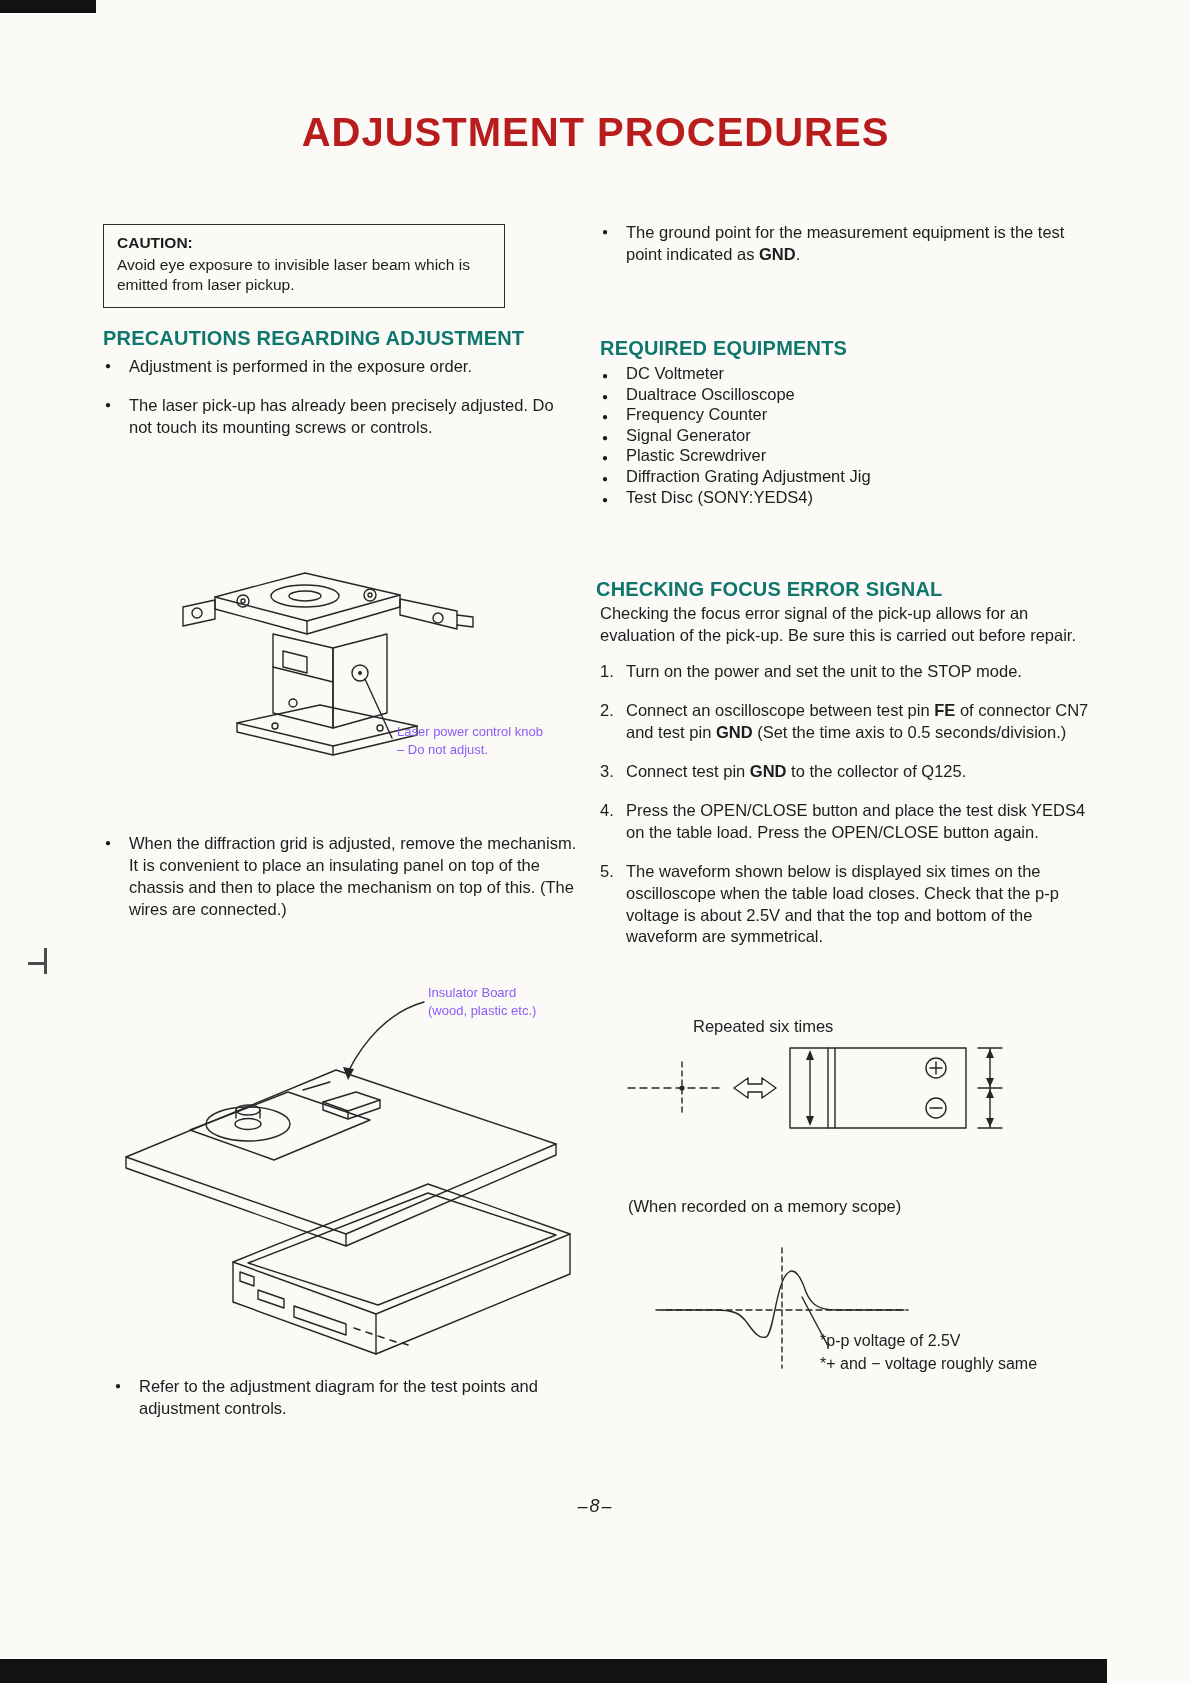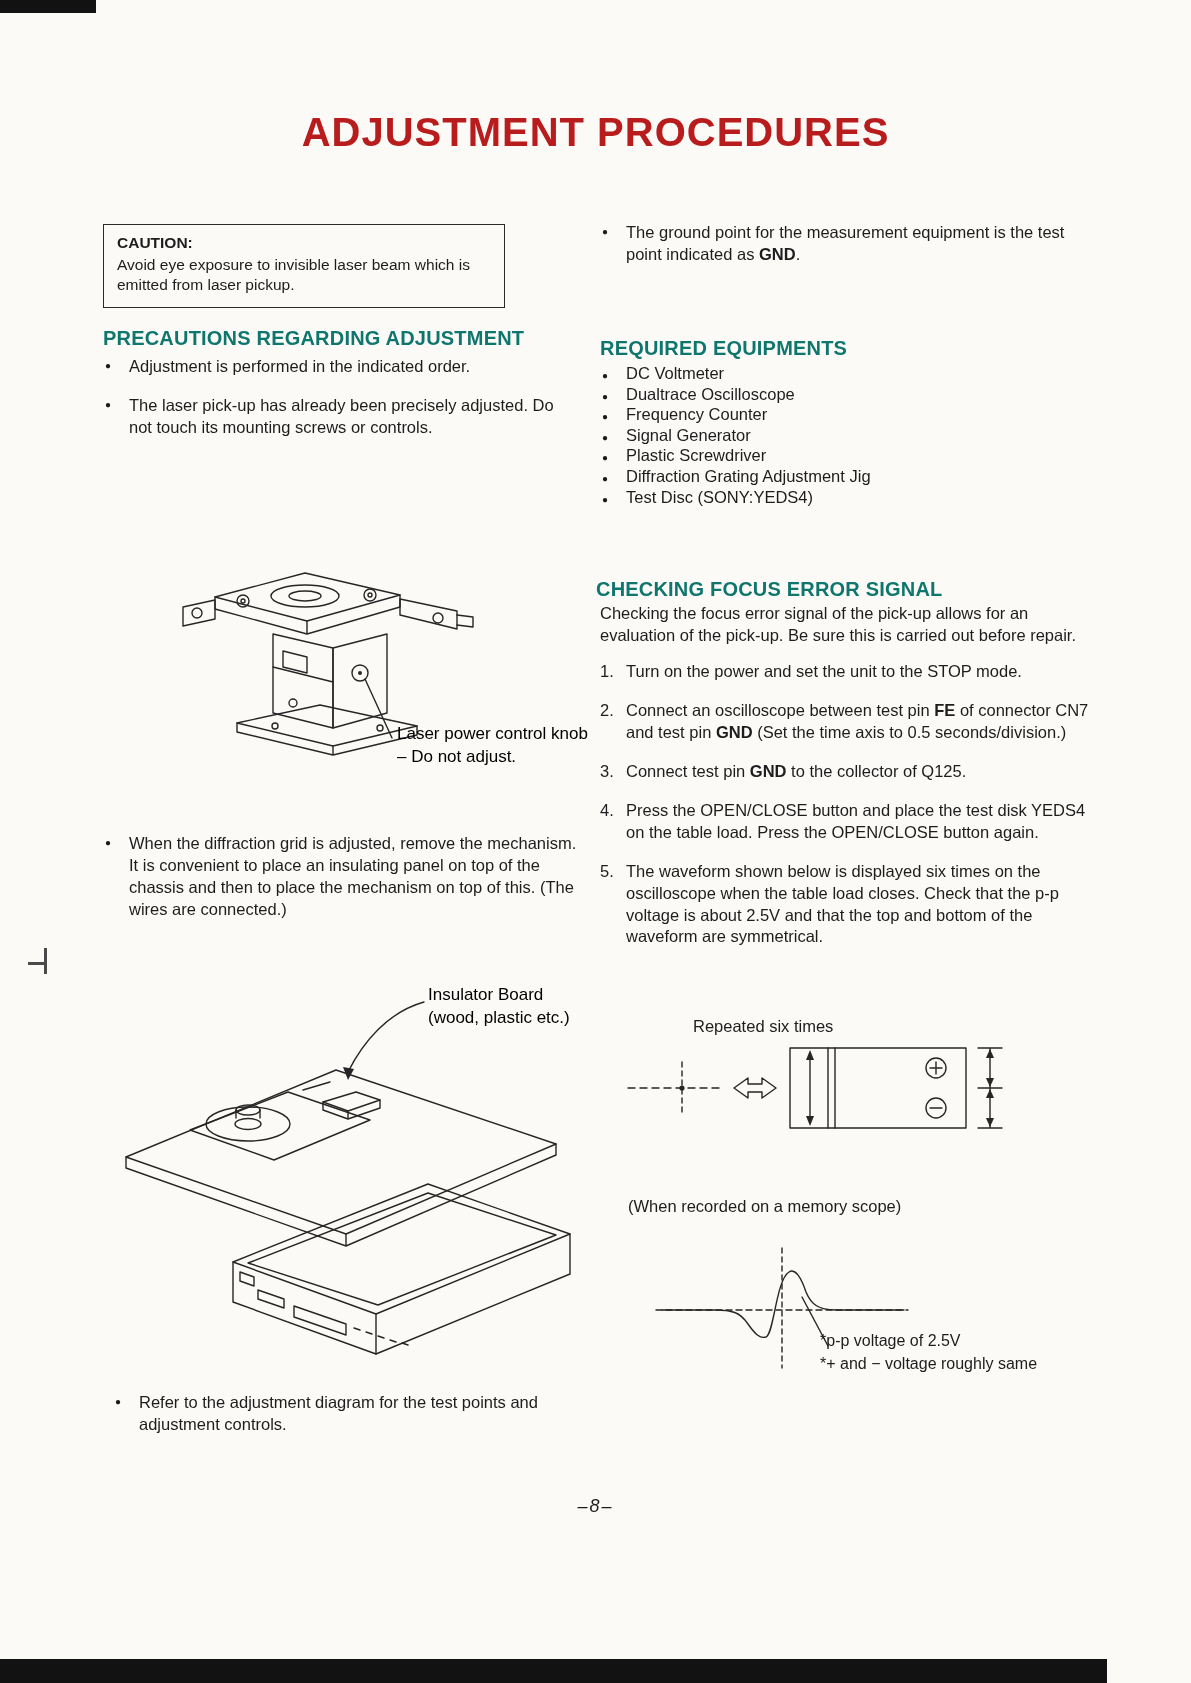--- a/index.html
+++ b/index.html
@@ -37,21 +37,21 @@
   .bullets.tight li { margin-bottom:0; line-height:20.6px; }
 
   .steps { list-style:none; }
   .steps li { display:flex; margin-bottom:17px; font-size:16.5px; line-height:1.33; }
   .steps .num { flex:0 0 26px; }
   .steps .body { flex:1; }
 
   .para { font-size:16.5px; line-height:1.33; }
   b { font-weight:bold; }
 
-  .fig-label { font-size:17px; line-height:1.35; color:#000000; }
+  .fig-label { font-size:13px; line-height:1.35; color:#8b5cf6; }
 
   .page-number {
     position:absolute; top:1496px; left:0; width:1191px; text-align:center;
     font-size:18px; font-style:italic; letter-spacing:2px;
   }
 
   .scan-bar { position:absolute; background:#121212; }
   .scan-mark { position:absolute; background:#4a4a4a; }
 
   svg { display:block; }
@@ -72,21 +72,21 @@
   <h1 class="title">ADJUSTMENT PROCEDURES</h1>
 
   <div class="caution-box">
     <div class="caution-label">CAUTION:</div>
     <div class="caution-text">Avoid eye exposure to invisible laser beam which is emitted from laser pickup.</div>
   </div>
 
   <h2 class="h2 abs" style="left:103px;top:327px;">PRECAUTIONS REGARDING ADJUSTMENT</h2>
 
   <ul class="bullets abs" style="left:103px;top:356px;width:478px;">
-    <li>Adjustment is performed in the indicated order.</li>
+    <li>Adjustment is performed in the exposure order.</li>
     <li>The laser pick-up has already been precisely adjusted. Do not touch its mounting screws or controls.</li>
   </ul>
 
   <div class="abs" style="left:155px;top:555px;width:440px;height:235px;">
     <svg width="440" height="235" viewBox="0 0 440 235">
 
       <polygon class="ink" points="60,42 150,18 245,40 152,66"></polygon>
       <path class="ink" d="M60,42 V54 L152,79 V66 M245,40 V52 L152,79"></path>
       <ellipse class="ink" cx="150" cy="41" rx="34" ry="11"></ellipse>
       <ellipse class="ink" cx="150" cy="41" rx="16" ry="5"></ellipse>
@@ -155,21 +155,21 @@
       <polygon class="ink" points="196,334 248,352 248,363 196,345"></polygon>
       <path class="ink" d="M256,356 L262,358 M268,360 L274,362 M280,364 L286,366 M292,368 L298,370 M304,371 L310,373"></path>
       <polygon class="ink" points="142,300 156,305 156,314 142,309"></polygon>
     </svg>
     <div class="fig-label abs" style="left:330px;top:12px;width:160px;">
       <div>Insulator Board</div>
       <div>(wood, plastic etc.)</div>
     </div>
   </div>
 
-  <ul class="bullets abs" style="left:113px;top:1376px;width:472px;margin-top:16px;">
+  <ul class="bullets abs" style="left:113px;top:1376px;width:472px;">
     <li>Refer to the adjustment diagram for the test points and adjustment controls.</li>
   </ul>
 
   <ul class="bullets abs" style="left:600px;top:222px;width:490px;">
     <li><span>The ground point for the measurement equipment is the test point indicated as </span><b>GND</b><span>.</span></li>
   </ul>
 
   <h2 class="h2 abs" style="left:600px;top:337px;">REQUIRED EQUIPMENTS</h2>
 
   <ul class="bullets tight abs" style="left:600px;top:363px;width:480px;">

